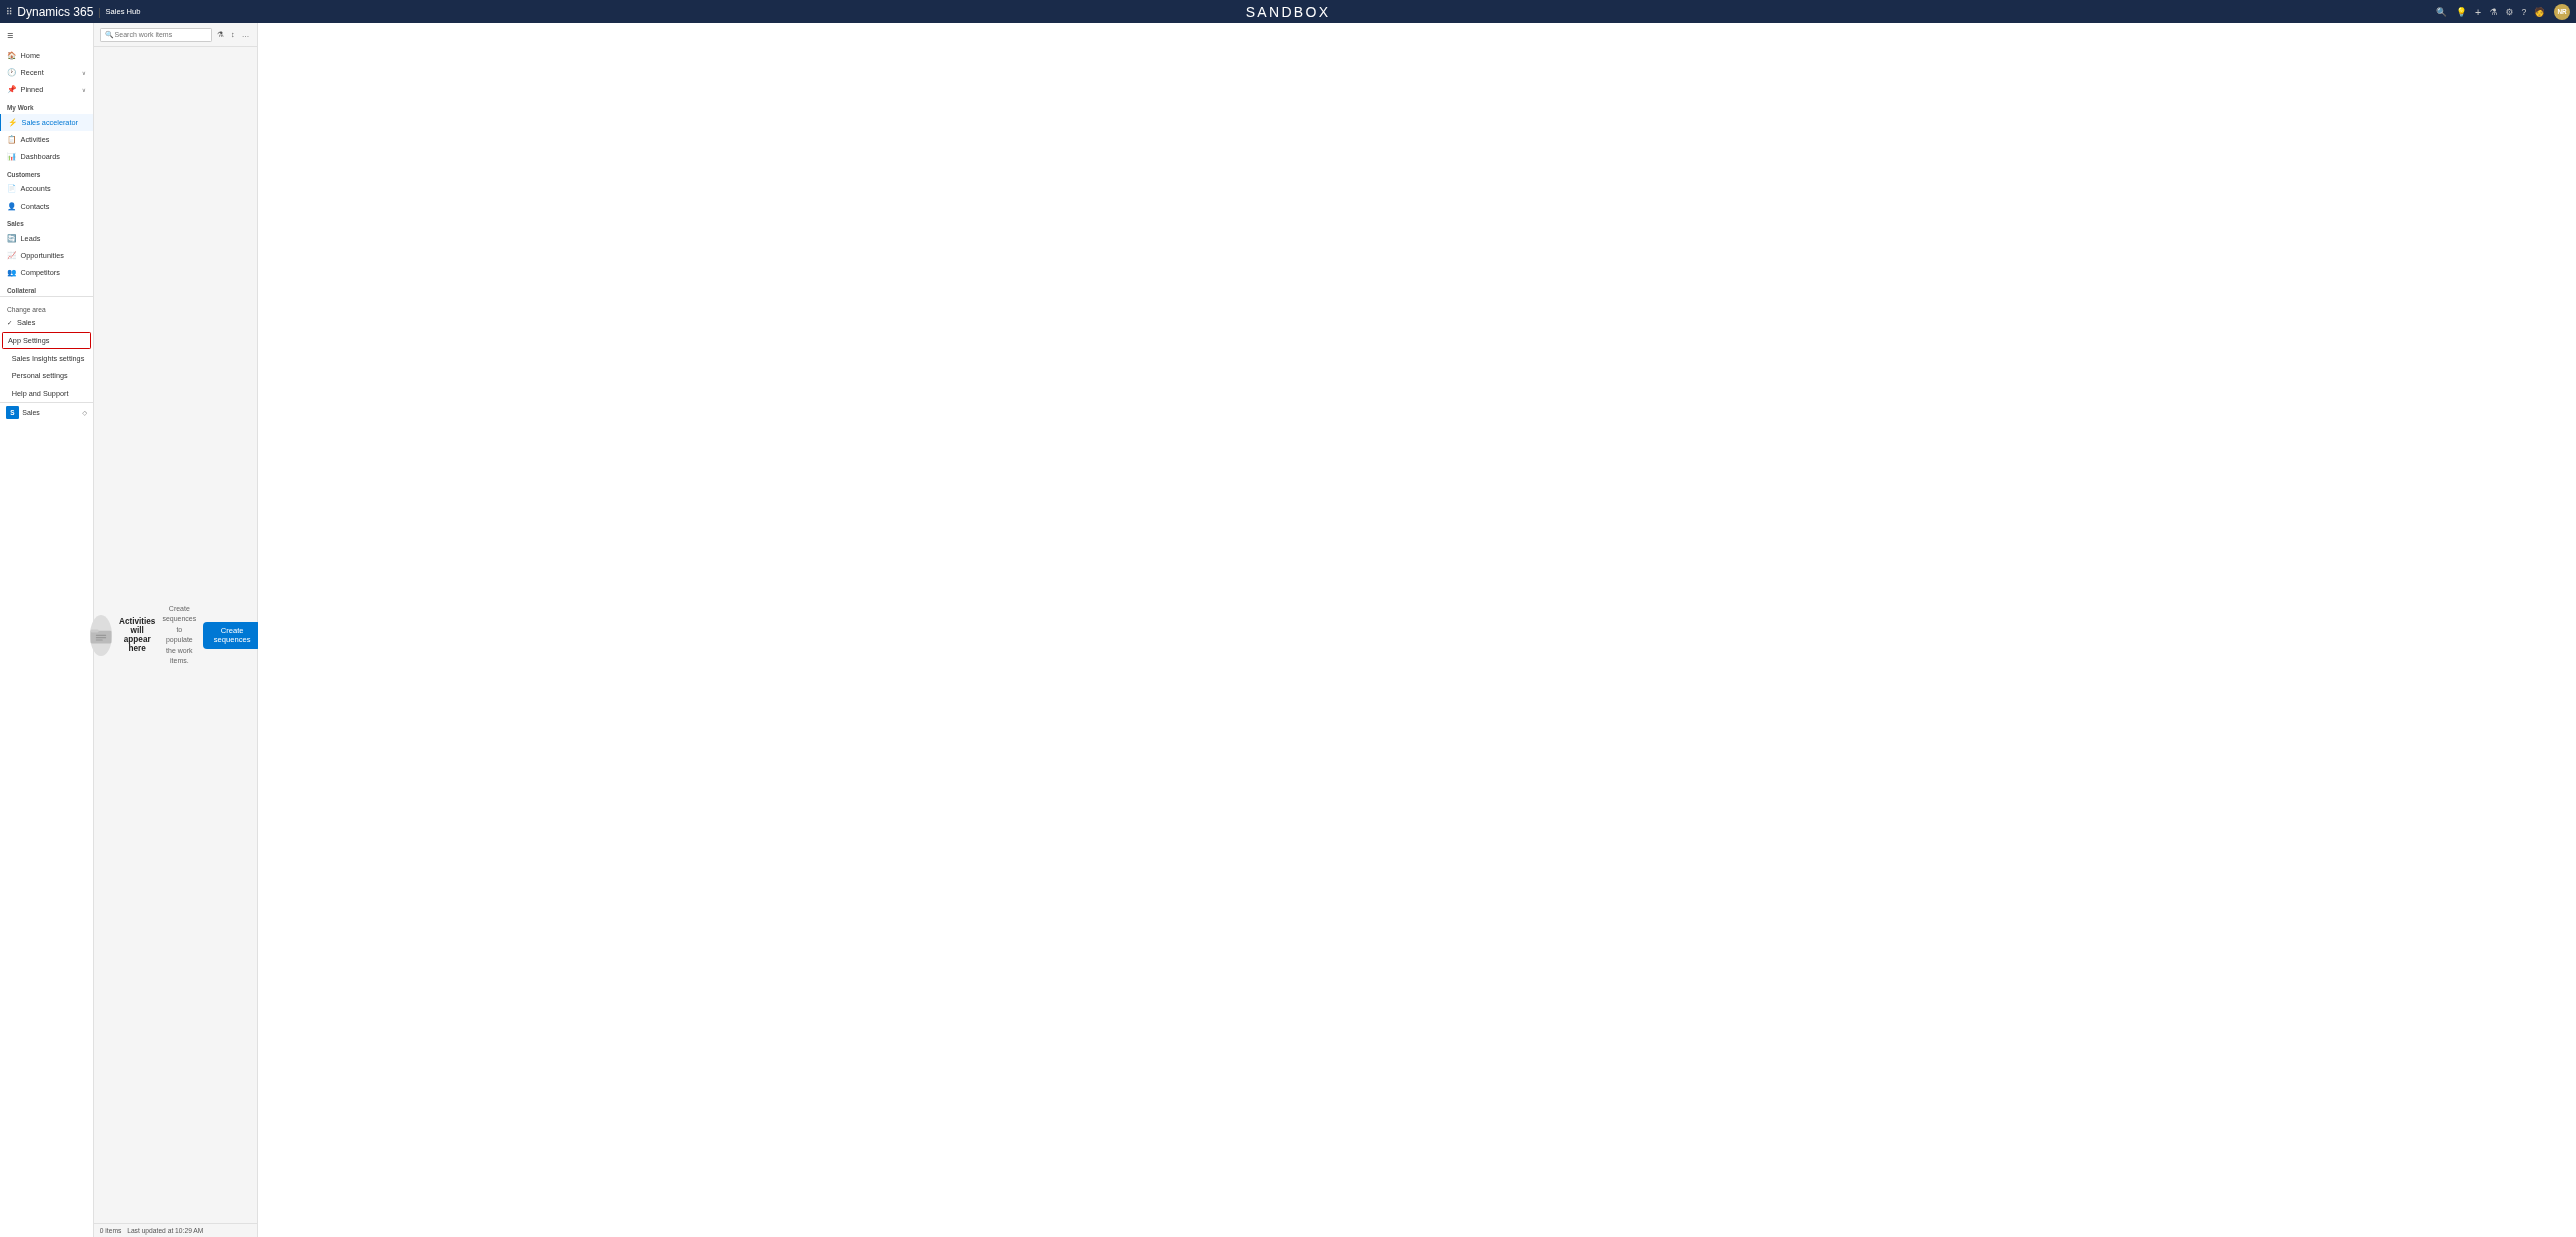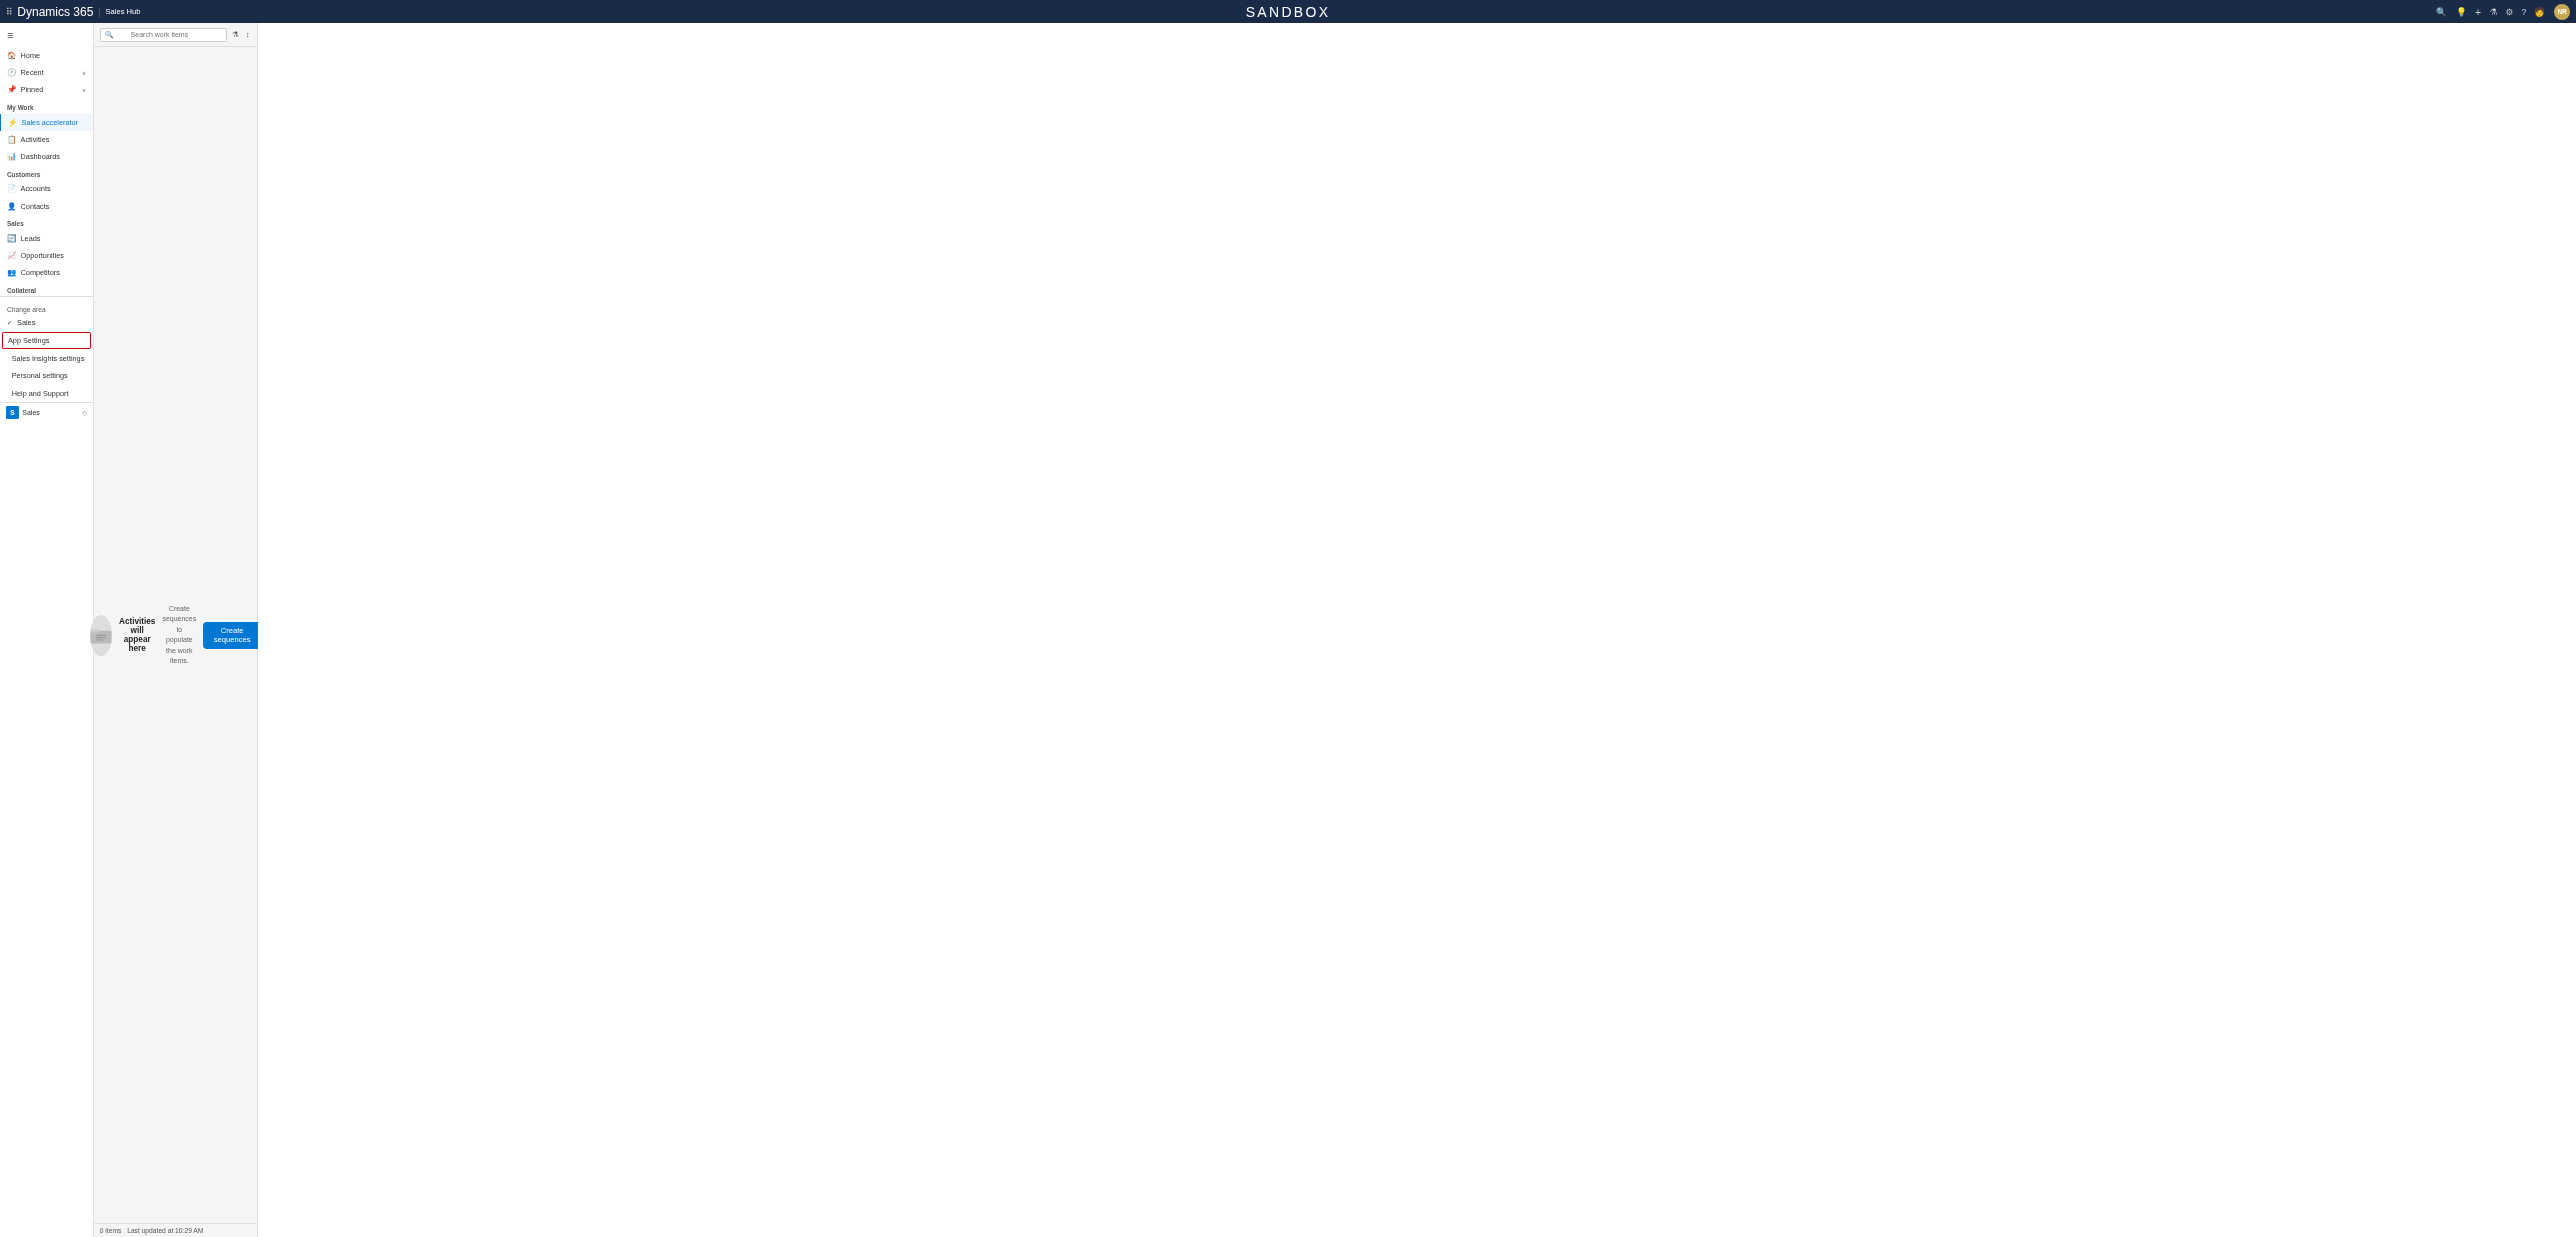--- a/index.html
+++ b/index.html
@@ -202,21 +202,21 @@
       border-bottom: 0.6px solid #e0e0e0;
     }
     .search-box {
       display: flex;
       align-items: center;
       flex: 1;
       background: #fff;
       border: 0.6px solid #ccc;
       border-radius: 1.2px;
       padding: 1.8px 4.1px;
-      gap: 17px;
+      gap: 1px;
     }
     .search-box input {
       border: none;
       background: none;
       font-size: 7px;
       outline: none;
       flex: 1;
       color: #555;
     }
     .toolbar-icon-btn {

